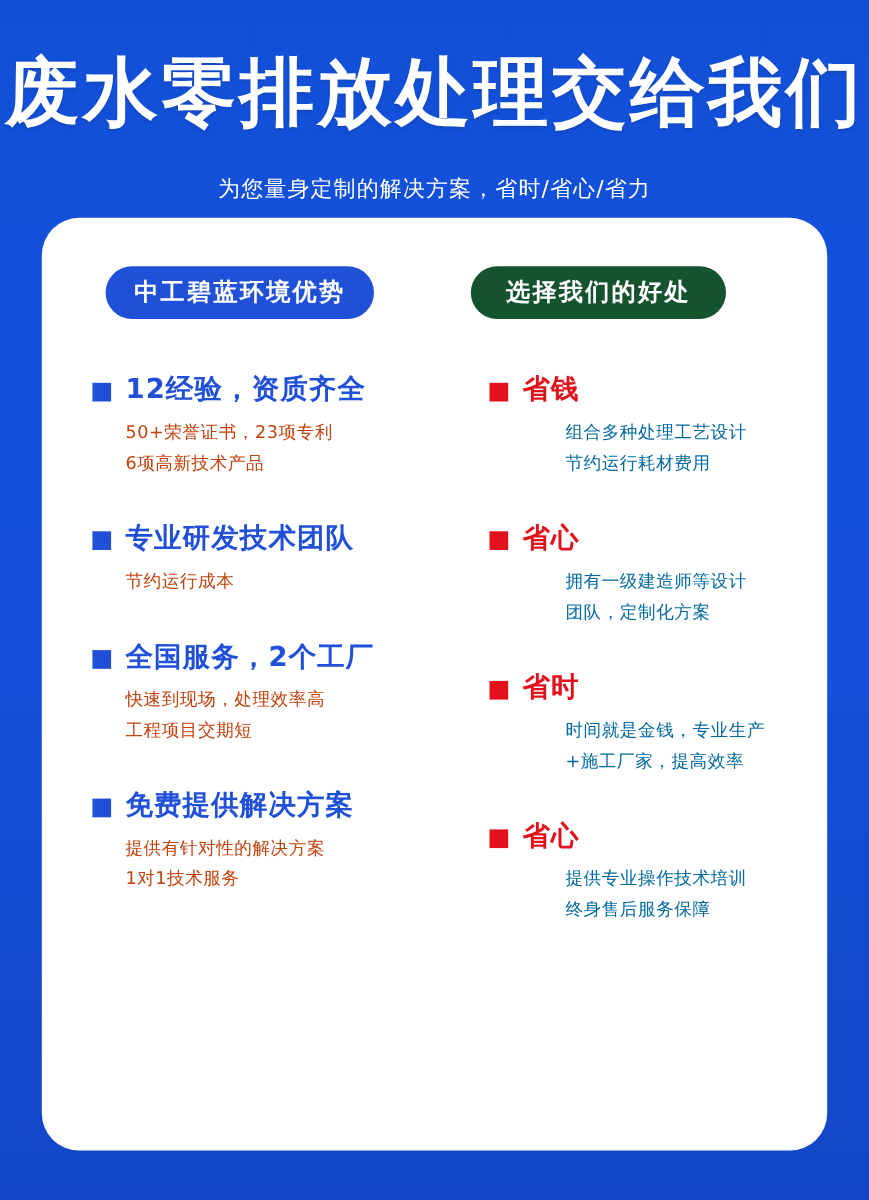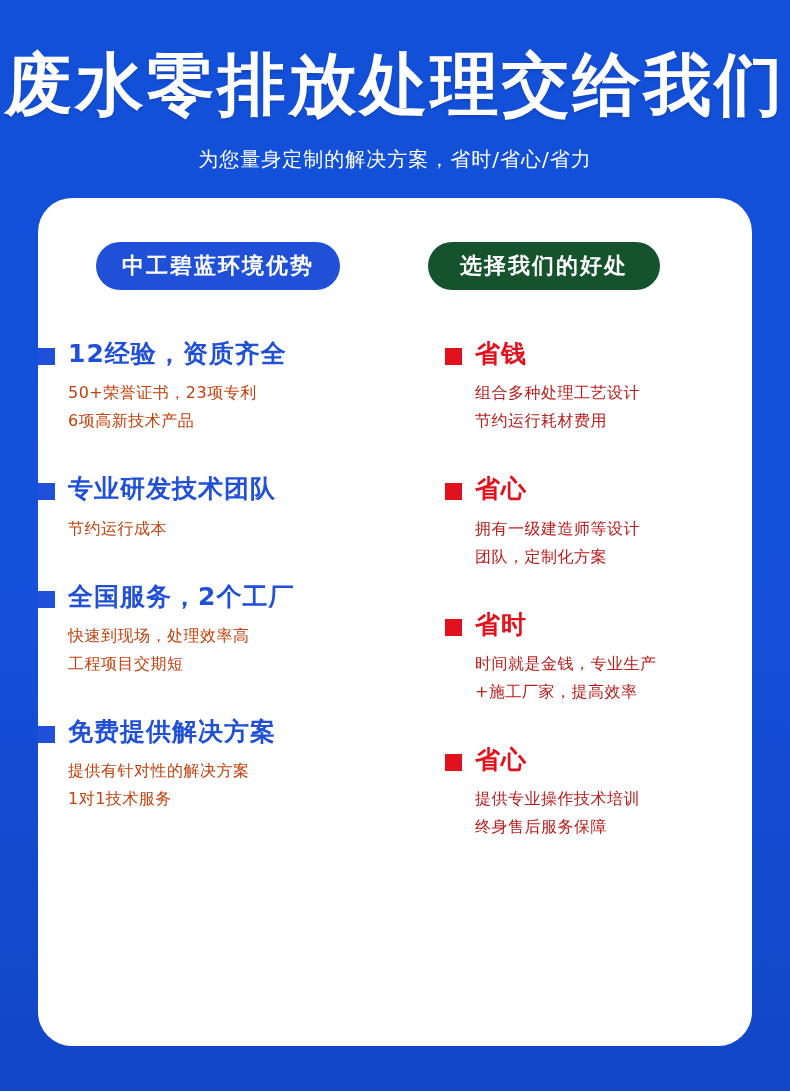--- a/index.html
+++ b/index.html
@@ -29,21 +29,21 @@
     font-size: 68px;
     font-weight: bold;
     letter-spacing: 3px;
     line-height: 1.15;
     text-shadow: 0 2px 3px rgba(0,0,0,0.12);
   }
   .header-sub {
     color: #ffffff;
     font-size: 20px;
     letter-spacing: 1px;
-    margin-top: 22px;
+    margin-top: 34px;
     font-weight: normal;
   }
   .card {
     position: absolute;
     left: 38px;
     top: 198px;
     width: 714px;
     height: 848px;
     background: #ffffff;
     border-radius: 34px;
@@ -78,20 +78,21 @@
   }
   .columns {
     position: absolute;
     top: 140px;
     left: 0;
     width: 714px;
     display: flex;
   }
   .col {
     width: 357px;
+    padding-left: 46px;
   }
   .col.right { padding-left: 50px; }
   .item { margin-bottom: 38px; }
   .item-head {
     display: flex;
     align-items: flex-start;
   }
   .bullet {
     width: 17px;
     height: 17px;
@@ -112,21 +113,21 @@
   .item-lines {
     margin-top: 10px;
     margin-left: 30px;
   }
   .line {
     font-size: 16px;
     line-height: 1.75;
     letter-spacing: 0.5px;
   }
   .line-blue { color: #c2410c; }
-  .line-red  { color: #b91c1c; }
+  .line-red  { color: #0369a1; margin-left: 39px; }
   .right .item-lines { margin-left: 30px; }
 </style>
 </head>
 <body>
 
 <div class="page">
 
   <div class="header">
     <div class="header-title">废水零排放处理交给我们</div>
     <div class="header-sub">为您量身定制的解决方案，省时/省心/省力</div>

